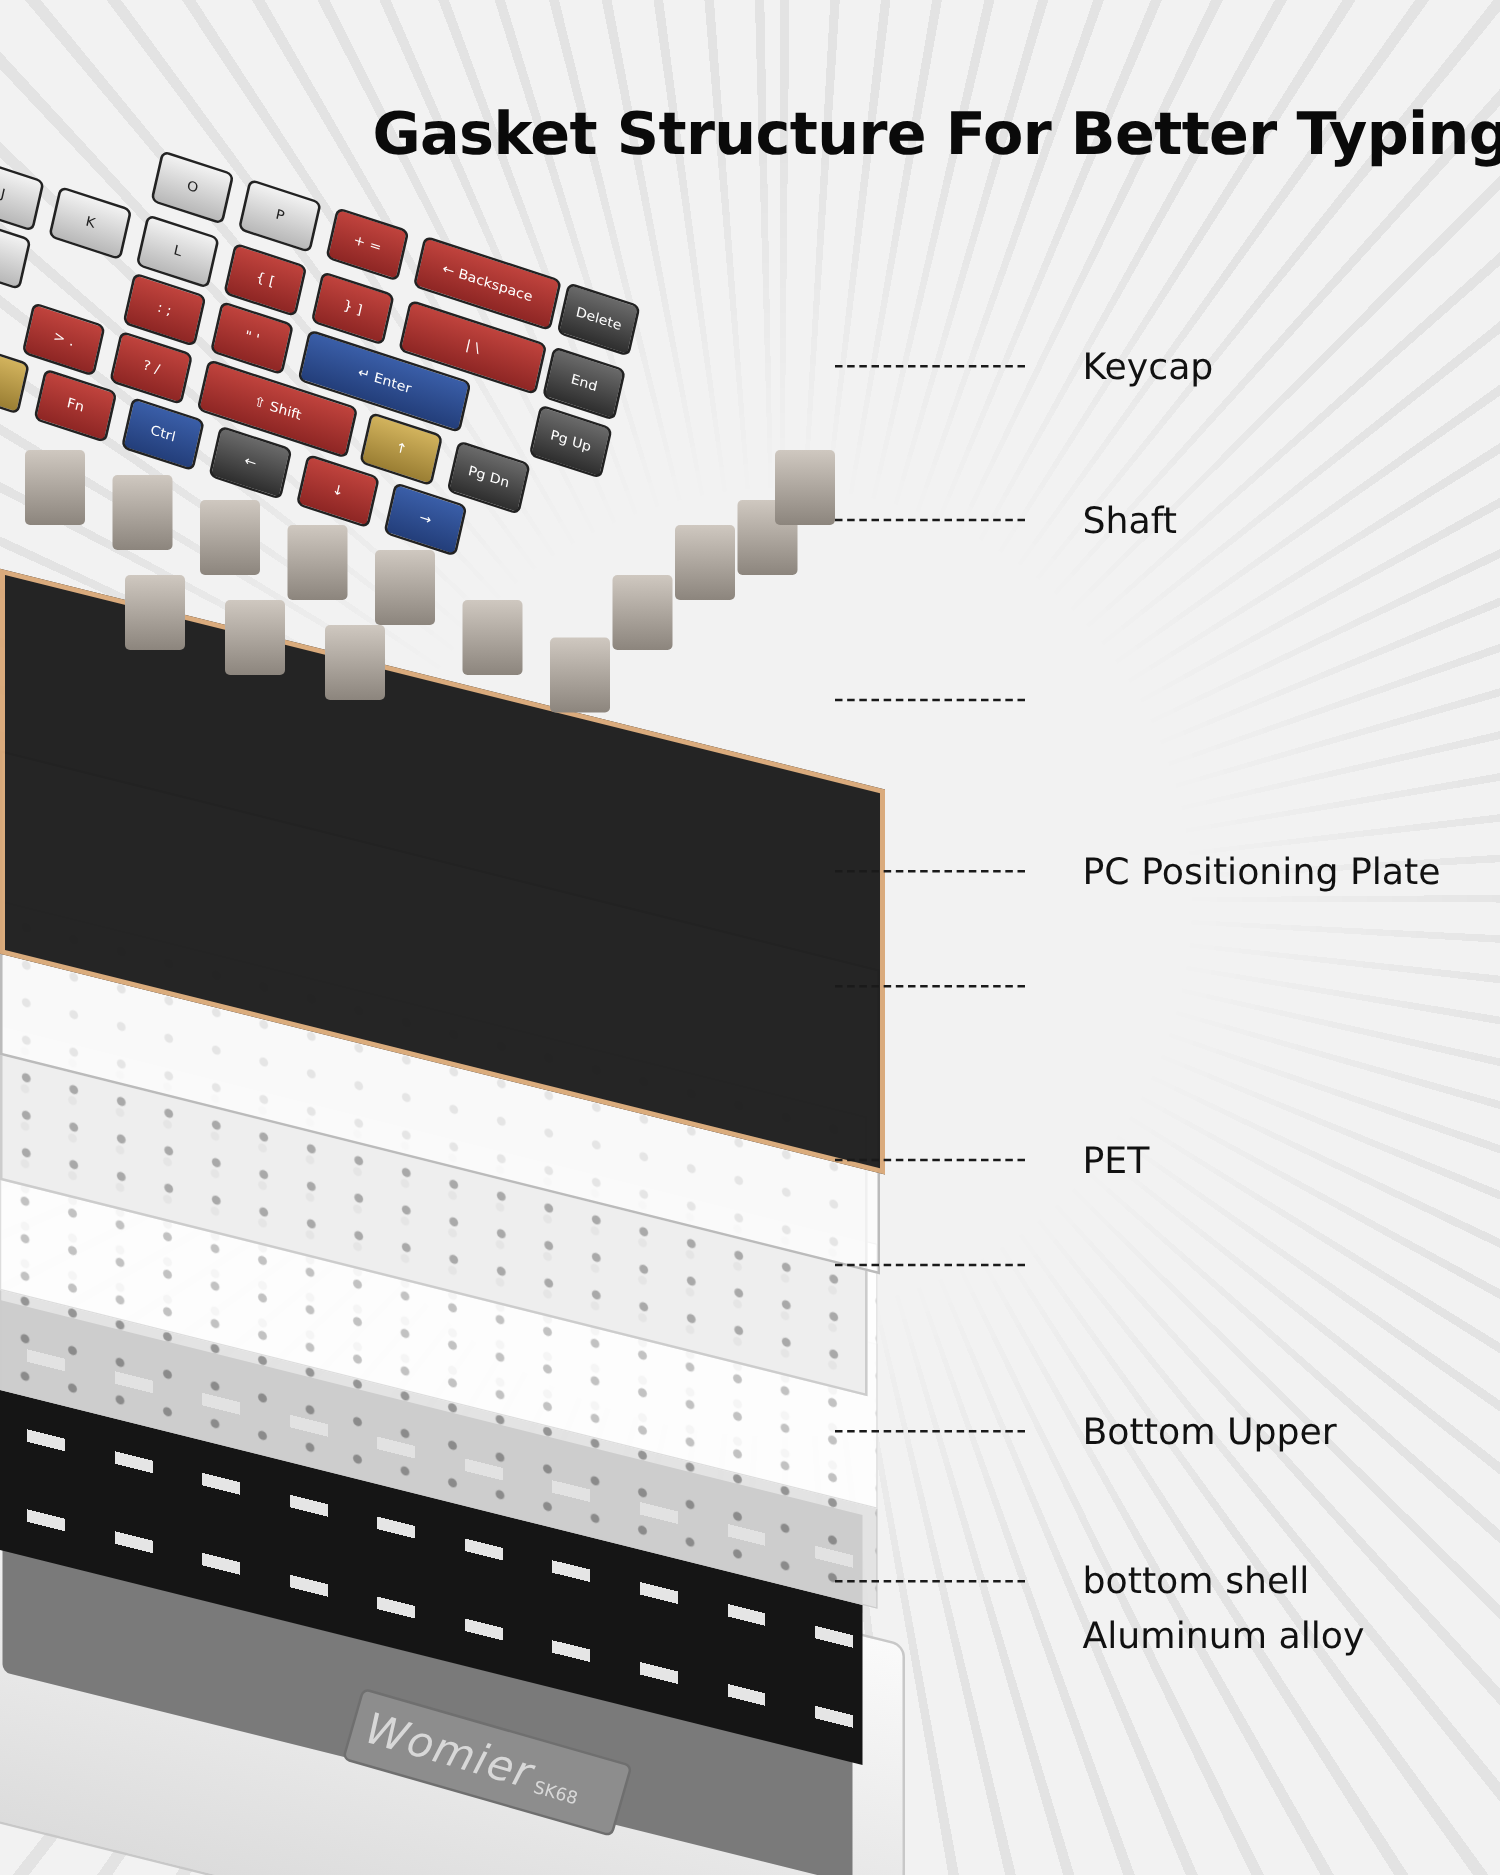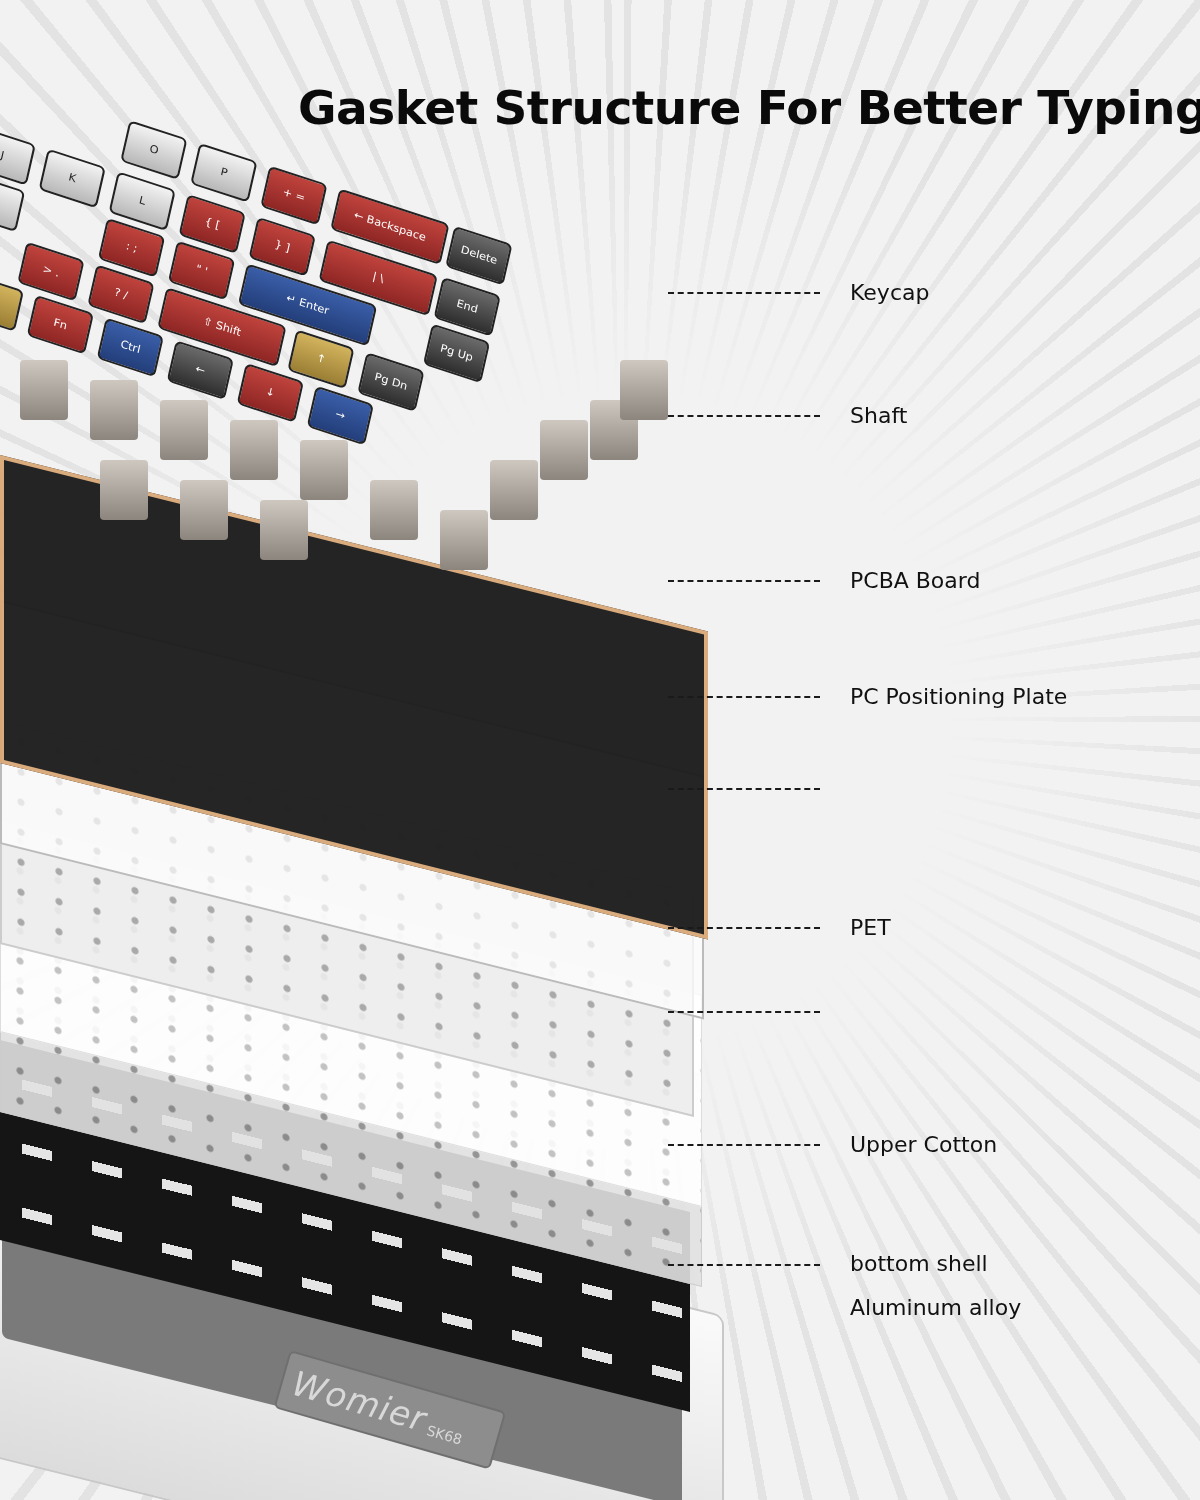--- a/index.html
+++ b/index.html
@@ -16,21 +16,21 @@
     mask: radial-gradient(circle at 52% 48%, transparent 0 32%, #000 62%);
   }
   .title {
     position: absolute; left: 258px; top: 80px;
     font-size: 47px; font-weight: bold; color: #0a0a0a; letter-spacing: -0.5px;
     white-space: nowrap;
     margin-left: 40px;
   }
   .label-row { position: absolute; left: 668px; display: flex; align-items: center; }
   .dash { width: 152px; border-top: 2px dashed #1a1a1a; margin-right: 30px; }
-  .label-text { font-size: 22px; color: #111; line-height: 44px; white-space: nowrap; }
+  .label-text { font-size: 29px; color: #111; line-height: 44px; white-space: nowrap; margin-left: 16px; }
   .label-row.multi { align-items: flex-start; }
   .label-row.multi .dash { margin-top: 22px; }
 
   
   .layer { position: absolute; transform-origin: 0 0; }
   .keycaps { left: -40px; top: 110px; width: 720px; height: 330px; transform: skewY(18deg) skewX(-12deg); }
   .key { position: absolute; width: 58px; height: 44px; border-radius: 6px; border: 2px solid #222; box-sizing: border-box; font-size: 11px; color: #fff; text-align: center; line-height: 40px; }
   .k-white { background: linear-gradient(#f2f2f2, #b8b8b8); color: #222; }
   .k-red { background: linear-gradient(#c0433d, #8e2624); }
   .k-blue { background: linear-gradient(#3a5ea8, #233e7a); }
@@ -134,39 +134,38 @@
 <div class="label-row" style="top:271px">
   <div class="dash"></div>
   <span class="label-text">Keycap</span>
 </div>
 <div class="label-row" style="top:394px">
   <div class="dash"></div>
   <span class="label-text">Shaft</span>
 </div>
 <div class="label-row" style="top:559px">
   <div class="dash"></div>
-  <span class="label-text">PCBA Board</span>
 </div>
 <div class="label-row" style="top:675px">
   <div class="dash"></div>
   <span class="label-text">PC Positioning Plate</span>
 </div>
 <div class="label-row" style="top:788px">
   <div class="dash"></div>
 </div>
 <div class="label-row" style="top:906px">
   <div class="dash"></div>
   <span class="label-text">PET</span>
 </div>
 <div class="label-row" style="top:1011px">
   <div class="dash"></div>
 </div>
 <div class="label-row" style="top:1123px">
   <div class="dash"></div>
-  <span class="label-text">Upper Cotton</span>
+  <span class="label-text">Bottom Upper</span>
 </div>
 <div class="label-row multi" style="top:1242px">
   <div class="dash"></div>
   <div>
     <div class="label-text">bottom shell</div>
     <div class="label-text">Aluminum alloy</div>
   </div>
 </div>
 
 </body></html>

